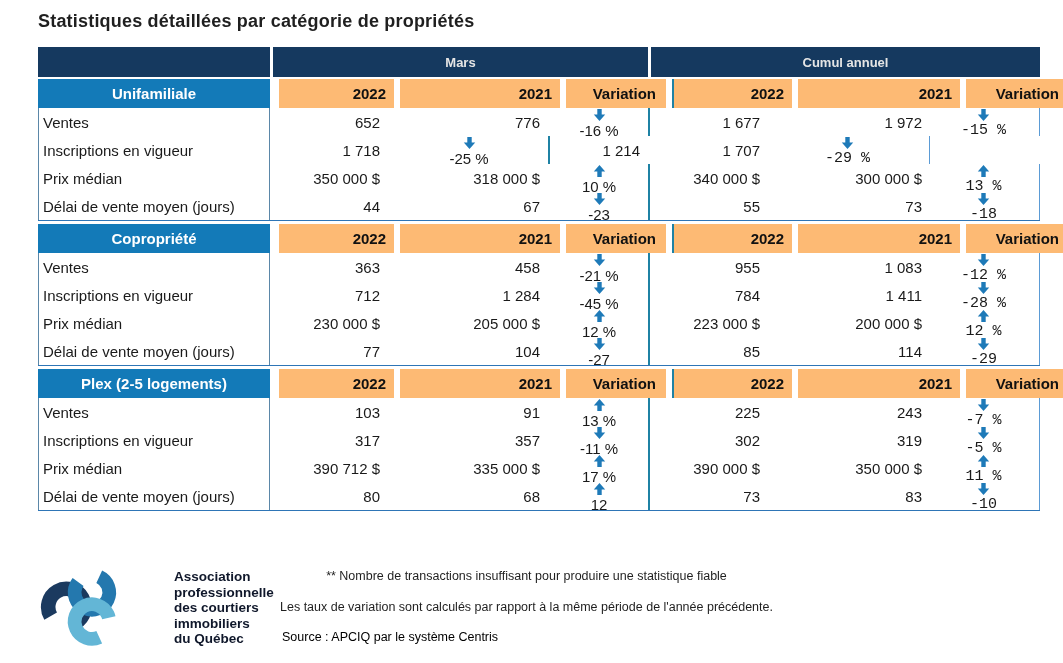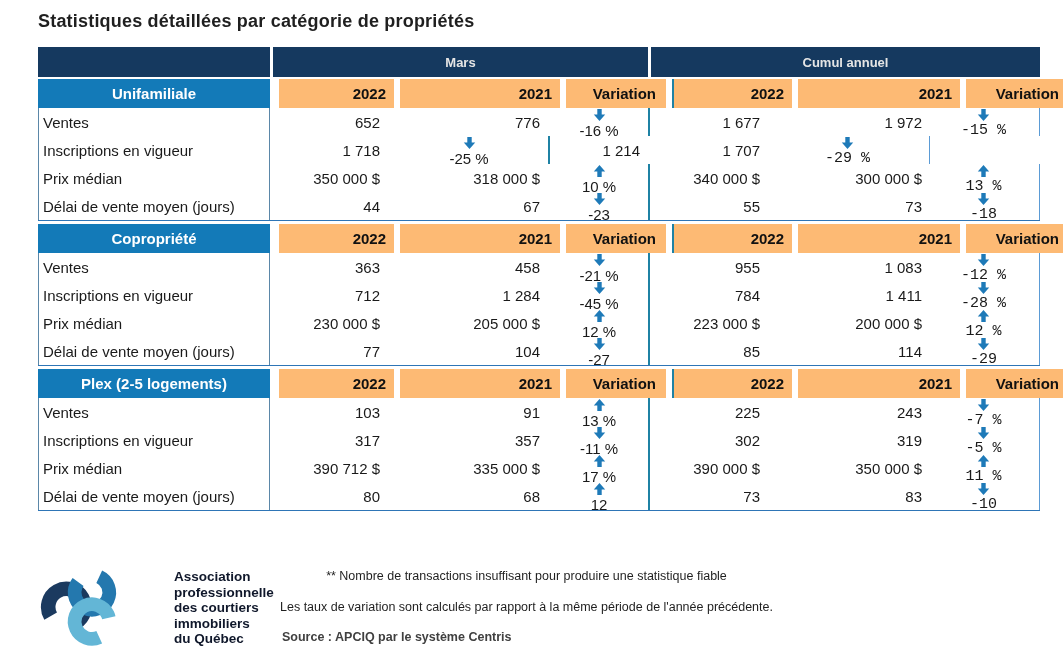--- a/index.html
+++ b/index.html
@@ -71,21 +71,21 @@
   .arrow path { fill:#1e7ab8; }
   .footer { position:absolute; left:40px; top:563px; width:1000px; }
   .logo-mark { position:absolute; left:0px; top:2px; width:82px; height:84px; }
   .logo-text {
     position:absolute; left:86px; top:6px;
     color:#0f172a; font-weight:bold; font-size:13.5px; line-height:15.5px;margin-left:48px;
   }
   .notes { position:absolute; left:240px; top:6px; font-size:12.5px; color:#1f1f1f; }
   .note1 { margin-bottom:17px;text-align:center; }
   .note2 { margin-bottom:16px; }
-  .source { font-weight:bold; color:#404040; padding-left:2px; }
+  .source { font-weight:normal; color:#000000; padding-left:2px; }
 </style>
 </head>
 <body>
 
 <div class="page">
 
   <div class="title">Statistiques détaillées par catégorie de propriétés</div>
 
   <div class="table-wrap">
     <div class="row group-header">

